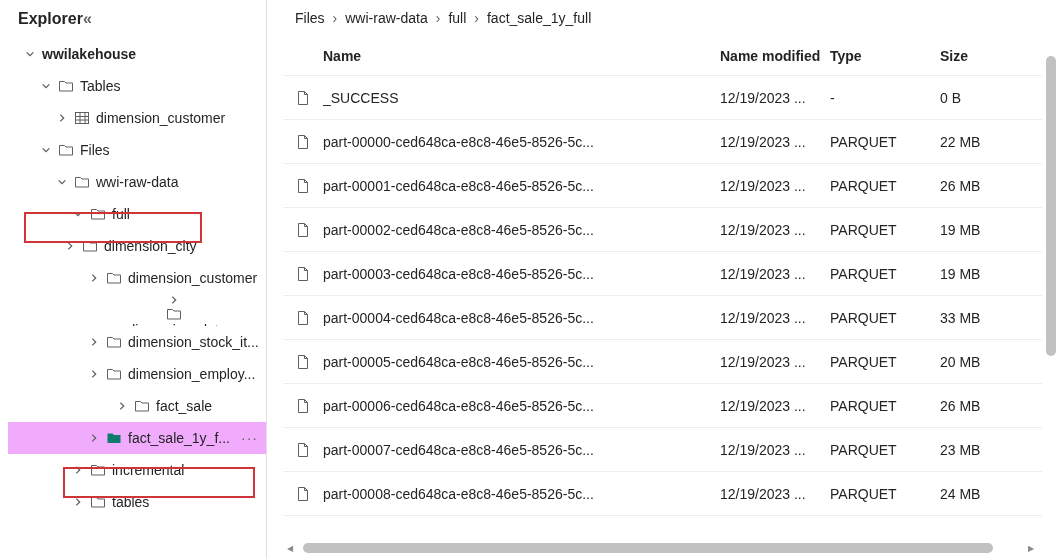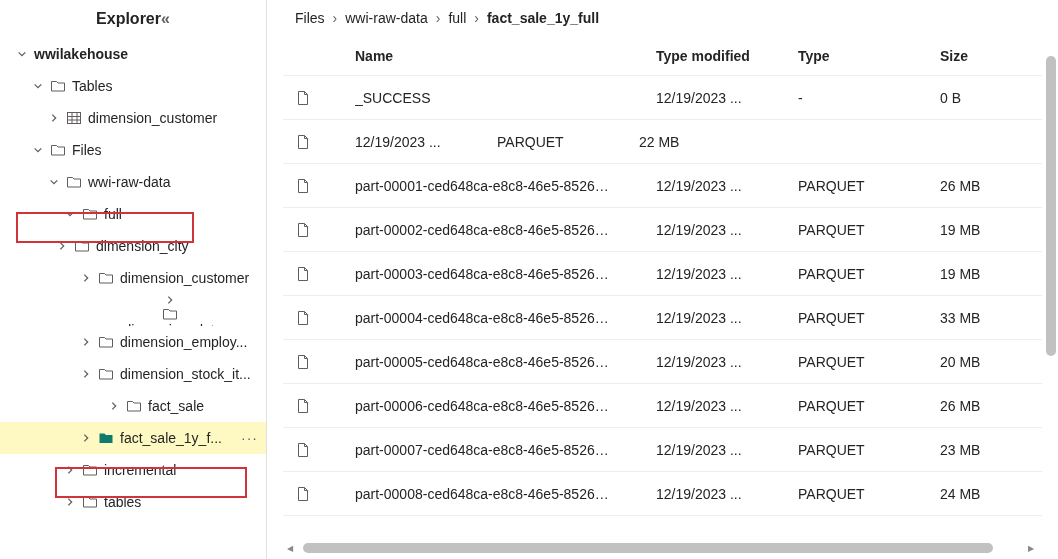--- a/index.html
+++ b/index.html
@@ -18,44 +18,45 @@
       color: #242424;
     }
     .sidebar {
       width: 267px;
       border-right: 1px solid #e0e0e0;
       padding: 10px 0;
       overflow: hidden;
     }
     .sidebar-header {
       display: flex;
-      justify-content: center;
+      justify-content: flex-start;
       align-items: center;
       padding: 0 18px 10px 18px;
       font-weight: 600;
       font-size: 16px;
     }
     .collapse-icon {
       font-size: 16px;
       color: #605e5c;
       cursor: pointer;
     }
     .tree {
       list-style: none;
+      margin-left: 8px;
     }
     .tree-item {
       display: flex;
       align-items: center;
       height: 32px;
       white-space: nowrap;
       cursor: pointer;
       overflow: hidden;
     }
     .tree-item.selected {
-      background: #fef9c3;
+      background: #f0abfc;
     }
     .chevron {
       width: 12px;
       height: 12px;
       display: inline-flex;
       align-items: center;
       justify-content: center;
       margin-right: 6px;
       flex-shrink: 0;
       color: #605e5c;
@@ -107,39 +108,38 @@
       display: flex;
       align-items: center;
       gap: 8px;
       padding: 10px 28px;
     }
     .bc-item {
       color: #242424;
       cursor: pointer;
     }
     .bc-item.current {
-      font-weight: 700;
+      font-weight: 400;
     }
     .bc-sep {
       color: #605e5c;
     }
     .table {
       flex: 1;
       display: flex;
       flex-direction: column;
       padding: 0 16px 0 16px;
       overflow: hidden;
     }
     .thead, .trow {
       display: flex;
       align-items: center;
       height: 44px;
       padding: 0 12px;
       border-bottom: 1px solid #ededed;
-      gap: 32px;
     }
     .thead {
       font-weight: 600;
       height: 40px;
     }
     .col-icon { width: 28px; display:flex; align-items:center; }
     .col-name { flex: 1; overflow: hidden; text-overflow: ellipsis; white-space: nowrap; padding-right: 12px; }
     .col-date { width: 110px; }
     .col-type { width: 110px; }
     .col-size { width: 90px; }
@@ -323,34 +323,34 @@
       <span class="chevron">
           <svg viewBox="0 0 12 12" fill="none" stroke="currentColor" stroke-width="1.5">
             <path d="M4 2l4 4-4 4"></path>
           </svg>
         </span>
       <span class="node-icon">
           <svg viewBox="0 0 16 16" fill="none" stroke="#605e5c" stroke-width="1">
             <path d="M1.5 3.5h5l1.5 1.5h6.5v8h-13z"></path>
           </svg>
         </span>
+      <span class="node-label">dimension_stock_it...</span>
+    </li>
+    <li class="tree-item" style="padding-left:80px;">
+      <span class="chevron">
+          <svg viewBox="0 0 12 12" fill="none" stroke="currentColor" stroke-width="1.5">
+            <path d="M4 2l4 4-4 4"></path>
+          </svg>
+        </span>
+      <span class="node-icon">
+          <svg viewBox="0 0 16 16" fill="none" stroke="#605e5c" stroke-width="1">
+            <path d="M1.5 3.5h5l1.5 1.5h6.5v8h-13z"></path>
+          </svg>
+        </span>
       <span class="node-label">dimension_employ...</span>
-    </li>
-    <li class="tree-item" style="padding-left:80px;">
-      <span class="chevron">
-          <svg viewBox="0 0 12 12" fill="none" stroke="currentColor" stroke-width="1.5">
-            <path d="M4 2l4 4-4 4"></path>
-          </svg>
-        </span>
-      <span class="node-icon">
-          <svg viewBox="0 0 16 16" fill="none" stroke="#605e5c" stroke-width="1">
-            <path d="M1.5 3.5h5l1.5 1.5h6.5v8h-13z"></path>
-          </svg>
-        </span>
-      <span class="node-label">dimension_stock_it...</span>
     </li>
     <li class="tree-item" style="padding-left:108px;">
       <span class="chevron">
           <svg viewBox="0 0 12 12" fill="none" stroke="currentColor" stroke-width="1.5">
             <path d="M4 2l4 4-4 4"></path>
           </svg>
         </span>
       <span class="node-icon">
           <svg viewBox="0 0 16 16" fill="none" stroke="#605e5c" stroke-width="1">
             <path d="M1.5 3.5h5l1.5 1.5h6.5v8h-13z"></path>
@@ -415,21 +415,21 @@
     <span class="bc-sep">›</span>
     <span class="bc-item">full</span>
     <span class="bc-sep">›</span>
     <span class="bc-item current">fact_sale_1y_full</span>
   </div>
 
   <div class="table">
     <div class="thead">
       <div class="col-icon"></div>
       <div class="col-name">Name</div>
-      <div class="col-date">Type modified</div>
+      <div class="col-date">Name modified</div>
       <div class="col-type">Type</div>
       <div class="col-size">Size</div>
     </div>
     <div id="tbody">
         <div class="trow">
           <div class="col-icon file-icon">
             <svg viewBox="0 0 16 16" fill="none" stroke="#605e5c" stroke-width="1">
               <path d="M3.5 1.5h6l3 3v10h-9z"></path>
               <path d="M9.5 1.5v3h3"></path>
             </svg>
@@ -439,20 +439,21 @@
           <div class="col-type">-</div>
           <div class="col-size">0 B</div>
         </div>
         <div class="trow">
           <div class="col-icon file-icon">
             <svg viewBox="0 0 16 16" fill="none" stroke="#605e5c" stroke-width="1">
               <path d="M3.5 1.5h6l3 3v10h-9z"></path>
               <path d="M9.5 1.5v3h3"></path>
             </svg>
           </div>
+          <div class="col-name">part-00000-ced648ca-e8c8-46e5-8526-5c...</div>
           <div class="col-date">12/19/2023 ...</div>
           <div class="col-type">PARQUET</div>
           <div class="col-size">22 MB</div>
         </div>
         <div class="trow">
           <div class="col-icon file-icon">
             <svg viewBox="0 0 16 16" fill="none" stroke="#605e5c" stroke-width="1">
               <path d="M3.5 1.5h6l3 3v10h-9z"></path>
               <path d="M9.5 1.5v3h3"></path>
             </svg>

